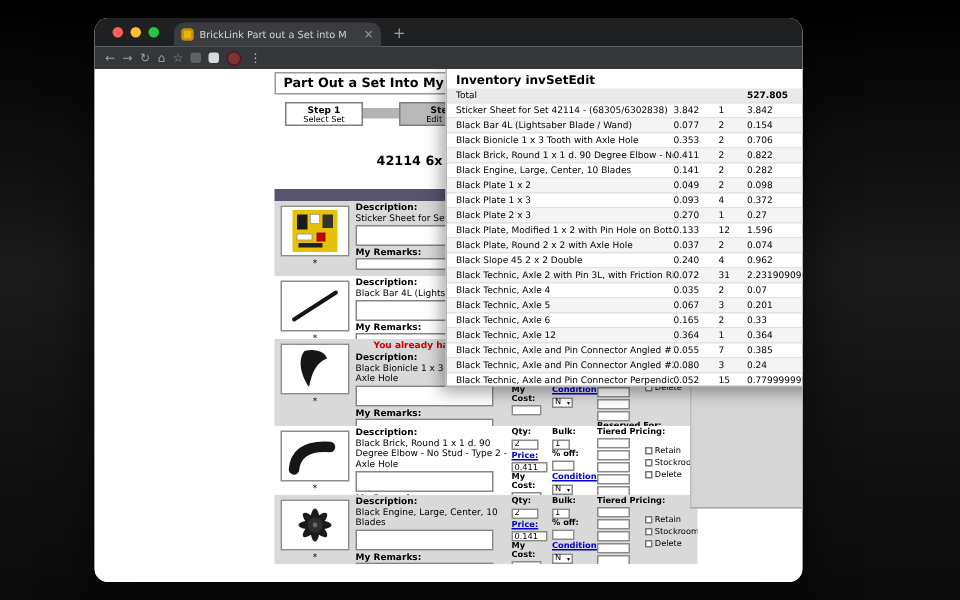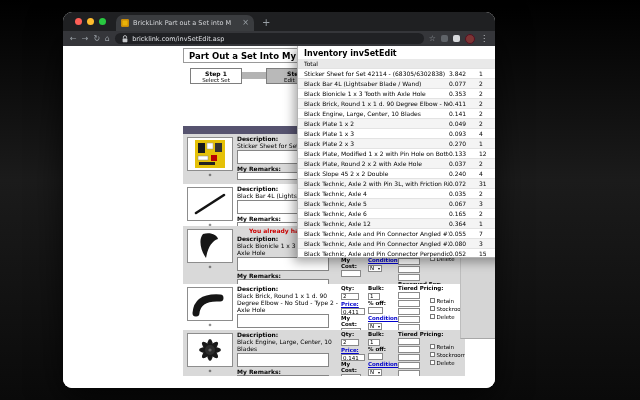--- a/index.html
+++ b/index.html
@@ -1,19 +1,19 @@
 <!DOCTYPE html>
 <html><head>
 <meta charset="utf-8">
 <style>
   html,body{margin:0;padding:0;background:#0e0e0e;font-family:"DejaVu Sans",sans-serif;}
   #stage{position:relative;width:640px;height:400px;overflow:hidden;
     background:linear-gradient(#000 0%,#1b1b1b 45%,#0a0a0a 100%);}
   
-  .window{position:absolute;left:63px;top:12px;width:432px;height:376px;border-radius:9px;
+  .window{position:absolute;left:63px;top:12px;width:472px;height:376px;border-radius:9px;
     overflow:hidden;background:#fff;box-shadow:0 12px 34px rgba(0,0,0,.65);}
   .tabstrip{height:19px;background:#1f2022;display:flex;align-items:flex-end;}
   .lights{display:flex;gap:5px;align-items:center;height:100%;padding:0 10px 0 12px;}
   .light{width:7px;height:7px;border-radius:50%;}
   .l-close{background:#ff5f57}.l-min{background:#febc2e}.l-max{background:#28c840}
   .tab{width:128px;height:16px;background:#3a3c3f;border-radius:7px 7px 0 0;display:flex;
     align-items:center;gap:4px;padding:0 5px;min-width:0;}
   .favicon{width:8px;height:8px;border-radius:2px;background:#eab308;flex:0 0 auto;
     box-shadow:inset 0 0 0 1.5px #c98a06;}
   .tabtitle{font-size:6.5px;color:#d4d6d9;white-space:nowrap;overflow:hidden;flex:1;}
@@ -107,47 +107,41 @@
         <span class="tabclose">×</span>
       </div>
       <div class="newtab">+</div>
     </div>
 
     <div class="toolbar">
       <span class="navic">←</span>
       <span class="navic">→</span>
       <span class="navic">↻</span>
       <span class="navic">⌂</span>
-      <div class="urlbar">
-        <svg width="6" height="8" viewBox="0 0 6 8">
-          <path d="M1.4 3.4 V2.2 a1.6 1.6 0 0 1 3.2 0 V3.4" stroke="#c6c8cb" stroke-width="0.9" fill="none"></path>
-          <rect x="0.6" y="3.4" width="4.8" height="3.8" rx="0.6" fill="#c6c8cb"></rect>
-        </svg>
-        <span class="url">bricklink.com/invSetEdit.asp</span>
-      </div>
       <span class="navic">☆</span>
       <span class="extsq"></span>
       <span class="extsq lt"></span>
       <span class="avatar"></span>
       <span class="menu3">⋮</span>
     </div>
 
     <div class="content">
       <div class="hdrbox">Part Out a Set Into My Inventory</div>
 
       <div class="step step1">
         <b>Step 1</b><br>
         <span>Select Set</span>
       </div>
       <div class="conn"></div>
       <div class="step step2">
         <b>Step 2</b><br>
         <span>Edit Items</span>
       </div>
 
+      <div class="setnum">42114 6x</div>
 
       <div class="ptable">
         <div class="thead"></div>
         <div id="rows">
             <div class="prow-item shade" style="height: 50px;">
               <div class="imgcell">
                 <div class="imgbox"><svg width="44" height="32" viewBox="0 0 44 32">
                     <rect x="7" y="2" width="30" height="28" fill="#e5c108"></rect>
                     <rect x="10" y="5" width="7" height="10" fill="#1a1a1a"></rect>
                     <rect x="19" y="5" width="6" height="6" fill="#fff" stroke="#999" stroke-width="0.5"></rect>

